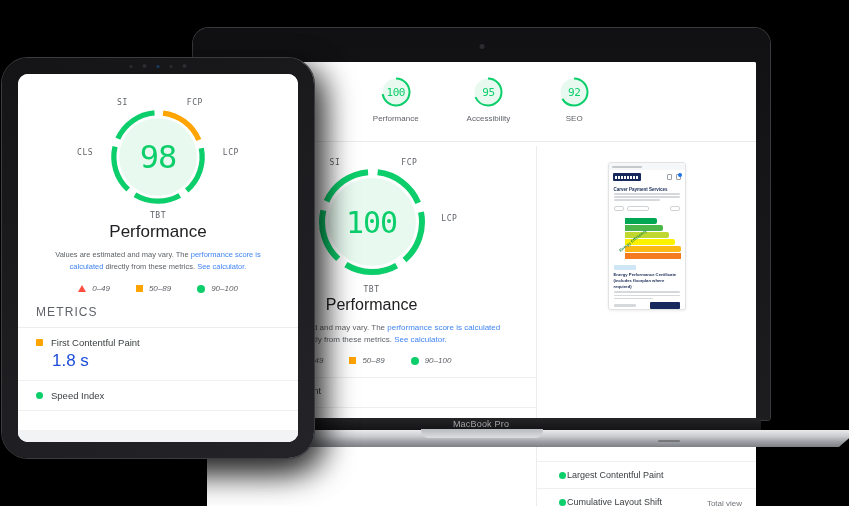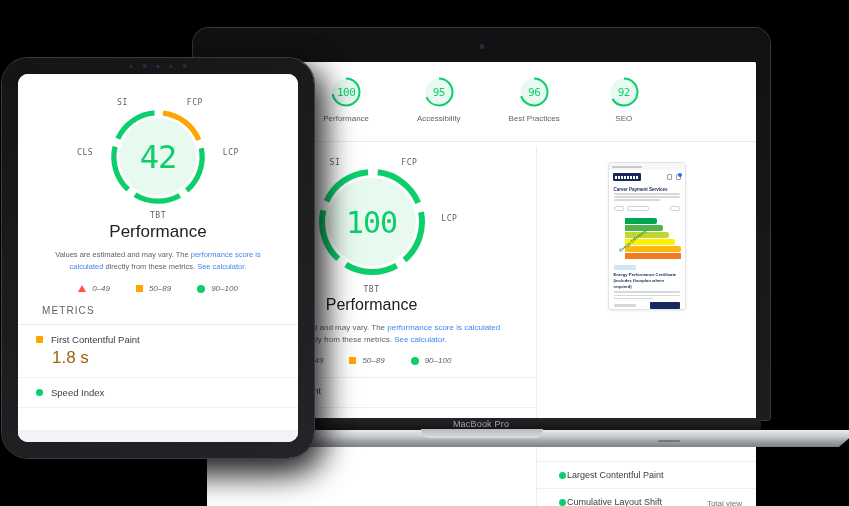--- a/index.html
+++ b/index.html
@@ -153,26 +153,26 @@
 
   .tab-rep { position:absolute; inset:0; background:#fff; overflow:hidden; }
   .tab-gauge-wrap { position:relative; width:106px; height:106px; margin:30px auto 0; }
   .tab-gauge-num {
     position:absolute; inset:0; display:flex; align-items:center; justify-content:center;
     font-size:32px; color:#0CCE6B; font-family:"DejaVu Sans Mono", monospace; letter-spacing:-1px;
   }
   .tab-title { text-align:center; font-size:17px; color:#202124; margin-top:12px; }
   .tab-desc { text-align:center; font-size:7.5px; color:#5f6368; line-height:1.55; margin-top:7px; padding:0 26px; }
   .tab-desc a { color:#4285f4; text-decoration:none; }
-  .metrics-hdr { font-size:10px; letter-spacing:1.1px; color:#5f6368; padding:12px 24px 8px;
+  .metrics-hdr { font-size:12px; letter-spacing:1.1px; color:#5f6368; padding:12px 18px 8px;
     border-bottom:1px solid #ececec; }
   .tab-metric { border-bottom:1px solid #f0f0f0; padding:9px 18px; }
   .tab-metric-head { display:flex; align-items:center; gap:8px; font-size:9.5px; color:#3c4043; }
   .tab-metric-val { font-size:17px; margin-top:3px; margin-left:16px; color:#0CCE6B; }
-  .tab-metric-val.warn { color:#a16207; }
+  .tab-metric-val.warn { color:#1d4ed8; }
   .tab-bottom-strip { position:absolute; left:0; right:0; bottom:0; height:12px; background:#f1f3f4; }
 </style>
 </head>
 <body>
 
 <div class="stage">
 
   <div class="laptop">
     <div class="laptop-lid">
       <div class="laptop-cam"></div>
@@ -197,30 +197,20 @@
               <div class="score-ring">
                 <svg width="32" height="32" viewBox="0 0 32 32">
                   <circle cx="16" cy="16" r="13.5" fill="#e8faf0"></circle>
                   <circle cx="16" cy="16" r="13.5" fill="none" stroke="#0CCE6B" stroke-width="2" stroke-dasharray="78 85" stroke-dashoffset="20" transform="rotate(-90 16 16)"></circle>
                 </svg>
                 <div class="num">95</div>
               </div>
               <div class="score-label">Accessibility</div>
             </div>
 
-            <div class="score-item">
-              <div class="score-ring">
-                <svg width="32" height="32" viewBox="0 0 32 32">
-                  <circle cx="16" cy="16" r="13.5" fill="#e8faf0"></circle>
-                  <circle cx="16" cy="16" r="13.5" fill="none" stroke="#0CCE6B" stroke-width="2" stroke-dasharray="79 85" stroke-dashoffset="20" transform="rotate(-90 16 16)"></circle>
-                </svg>
-                <div class="num">96</div>
-              </div>
-              <div class="score-label">Best Practices</div>
-            </div>
 
             <div class="score-item">
               <div class="score-ring">
                 <svg width="32" height="32" viewBox="0 0 32 32">
                   <circle cx="16" cy="16" r="13.5" fill="#e8faf0"></circle>
                   <circle cx="16" cy="16" r="13.5" fill="none" stroke="#0CCE6B" stroke-width="2" stroke-dasharray="75 85" stroke-dashoffset="19" transform="rotate(-90 16 16)"></circle>
                 </svg>
                 <div class="num">92</div>
               </div>
               <div class="score-label">SEO</div>
@@ -390,21 +380,21 @@
               <circle cx="60" cy="60" r="44" fill="#e8faf0"></circle>
               <g fill="none" stroke-width="6" stroke-linecap="butt">
 
                 <circle cx="60" cy="60" r="50" stroke="#FFA400" stroke-dasharray="53 261" stroke-dashoffset="-4" transform="rotate(-88 60 60)"></circle>
                 <circle cx="60" cy="60" r="50" stroke="#0CCE6B" stroke-dasharray="53 261" stroke-dashoffset="-4" transform="rotate(-16 60 60)"></circle>
                 <circle cx="60" cy="60" r="50" stroke="#0CCE6B" stroke-dasharray="53 261" stroke-dashoffset="-4" transform="rotate(56 60 60)"></circle>
                 <circle cx="60" cy="60" r="50" stroke="#0CCE6B" stroke-dasharray="53 261" stroke-dashoffset="-4" transform="rotate(128 60 60)"></circle>
                 <circle cx="60" cy="60" r="50" stroke="#0CCE6B" stroke-dasharray="53 261" stroke-dashoffset="-4" transform="rotate(200 60 60)"></circle>
               </g>
             </svg>
-            <div class="tab-gauge-num">42</div>
+            <div class="tab-gauge-num">98</div>
             <div class="gauge-tick t-si" style="left:12px;top:-6px">SI</div>
             <div class="gauge-tick t-fcp" style="right:8px;top:-6px">FCP</div>
             <div class="gauge-tick t-cls" style="left:-28px;top:44px">CLS</div>
             <div class="gauge-tick t-lcp" style="right:-28px;top:44px">LCP</div>
             <div class="gauge-tick t-tbt" style="bottom:-10px">TBT</div>
           </div>
 
           <div class="tab-title">Performance</div>
 
           <div class="tab-desc">

